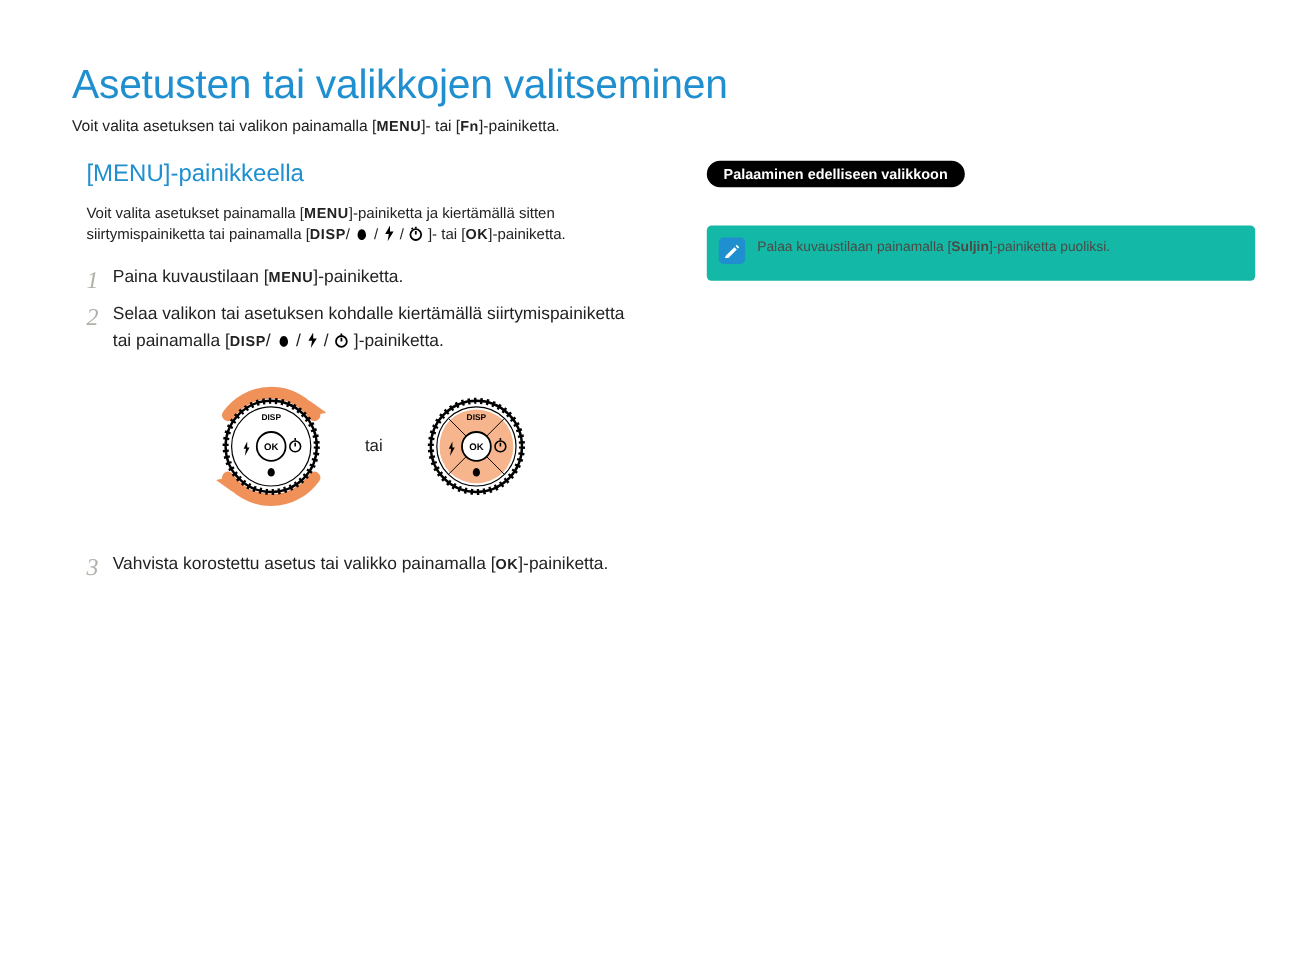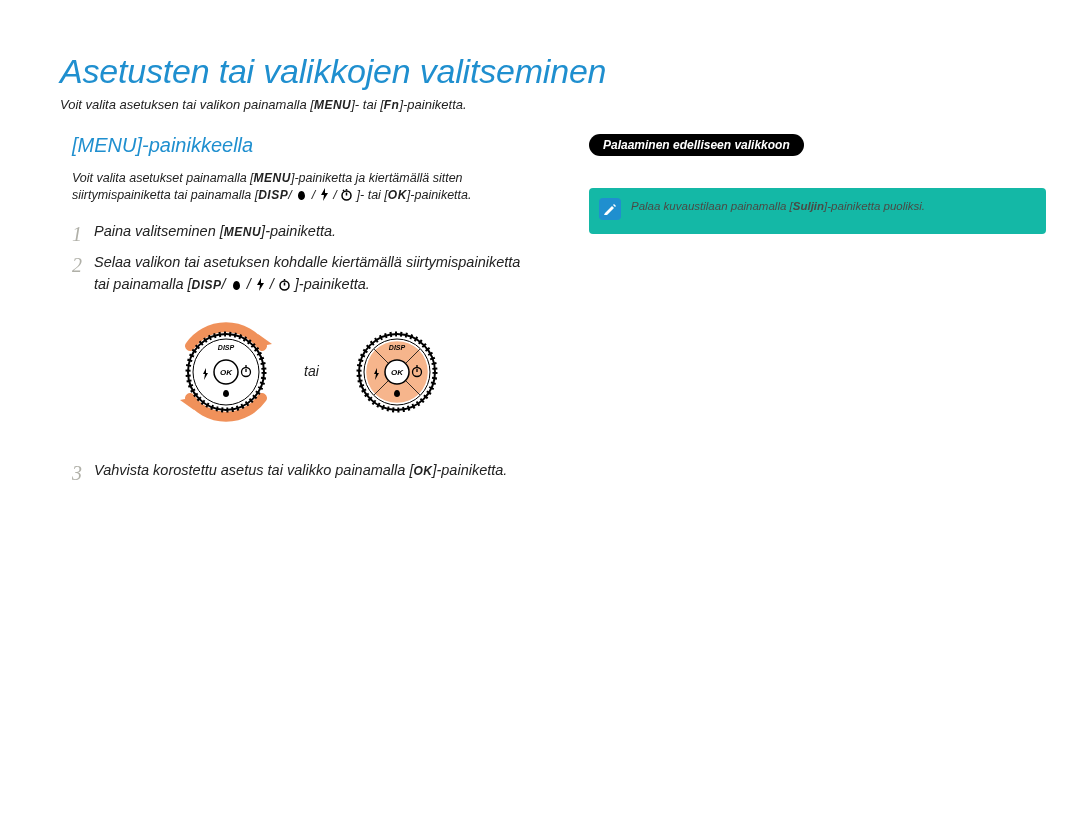--- a/index.html
+++ b/index.html
@@ -9,21 +9,20 @@
     height: 815px;
     background: #ffffff;
     font-family: Arial, Helvetica, sans-serif;
     color: #222;
   }
   .page {
     padding: 52px 34px 20px 60px;
     box-sizing: border-box;
     position: relative;
     height: 100%;
-    font-style: italic;
   }
   .title {
     font-size: 34px;
     color: #1f8fcf;
     font-weight: 400;
     margin: 0 0 6px 0;
     letter-spacing: -0.2px;
   }
   .intro {
     font-size: 13px;
@@ -174,21 +173,21 @@
         <span>/</span>
         <svg class="glyph" width="13" height="13" viewBox="0 0 13 13">
             <circle cx="6.5" cy="7.5" r="4.5" fill="none" stroke="#000" stroke-width="1.5"></circle>
             <path d="M6.5 7.5 L6.5 4.5 M6.5 1 L6.5 2.5 M3 2 L4 3" stroke="#000" stroke-width="1.5" fill="none"></path>
           </svg>
         <span>]- tai [</span><span class="key">OK</span><span>]-painiketta.</span>
       </p>
 
       <ol class="steps">
         <li>
-          <span>Paina valitseminen [</span><span class="key">MENU</span><span>]-painiketta.</span>
+          <span>Paina kuvaustilaan [</span><span class="key">MENU</span><span>]-painiketta.</span>
         </li>
         <li>
           <span>Selaa valikon tai asetuksen kohdalle kiertämällä siirtymispainiketta tai painamalla [</span><span class="key">DISP</span><span>/</span>
           <svg class="glyph" width="13" height="11" viewBox="0 0 13 11">
               <path d="M6.5 1 C4 1 3 4 3 6 C3 8.5 5 10 6.5 10 C8 10 10 8.5 10 6 C10 4 9 1 6.5 1 Z" fill="#000"></path>
             </svg>
           <span>/</span>
           <svg class="glyph" width="11" height="13" viewBox="0 0 11 13">
               <path d="M6 0 L2 7 L5 7 L4 13 L9 5 L6 5 Z" fill="#000"></path>
             </svg>

